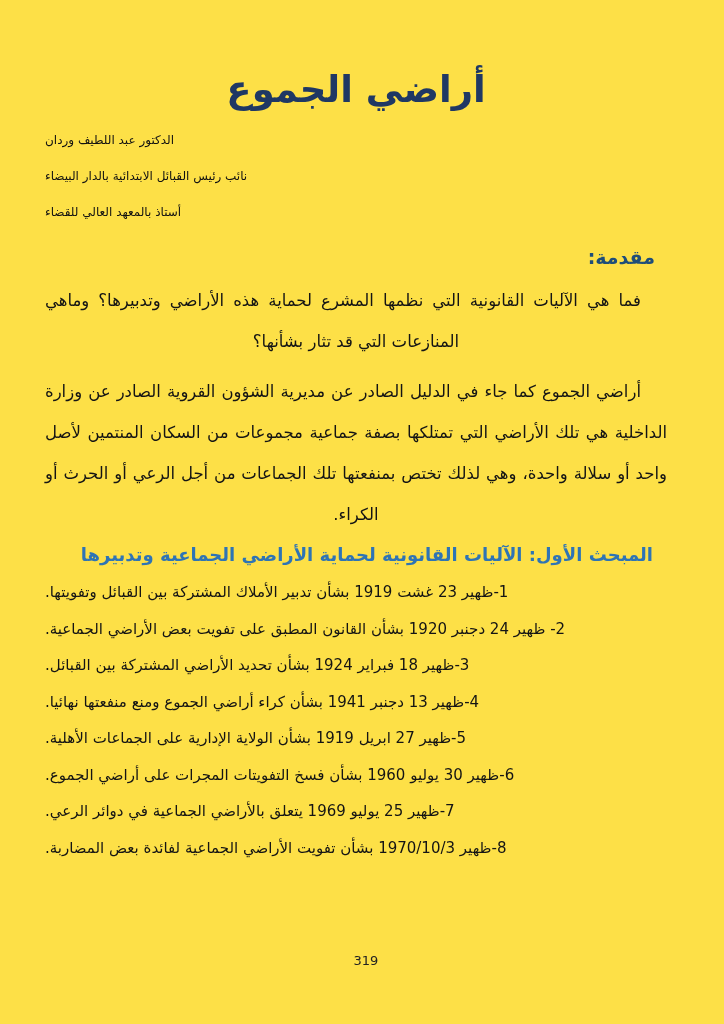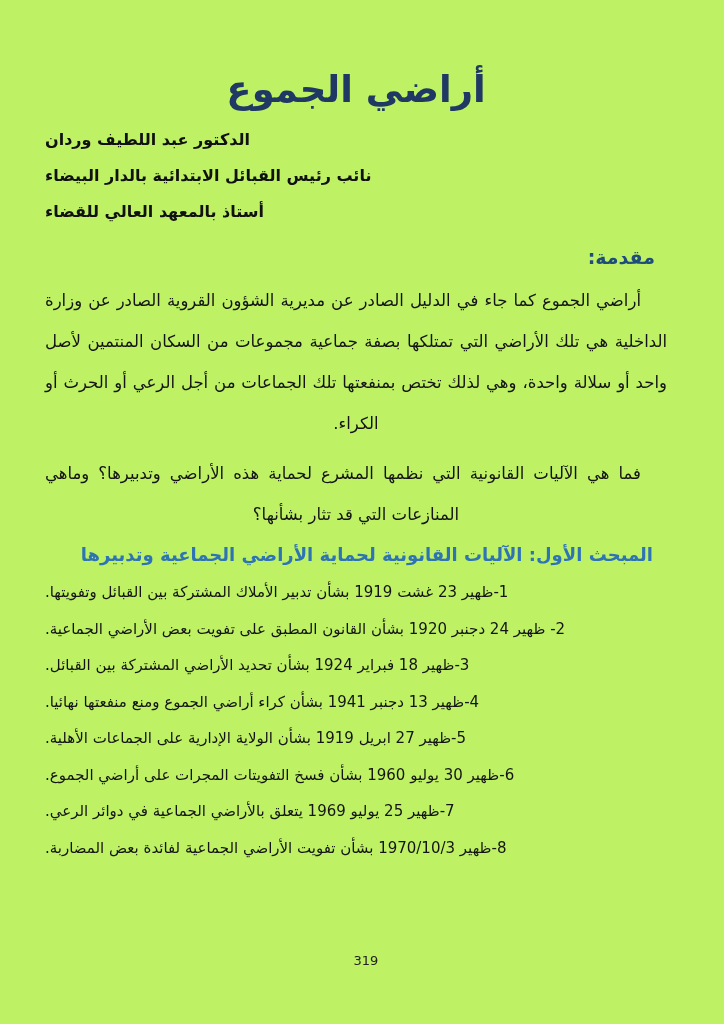--- a/index.html
+++ b/index.html
@@ -5,41 +5,41 @@
   html, body {
     margin: 0;
     padding: 0;
     background: #ffffff;
   }
   .page {
     position: relative;
     width: 724px;
     height: 1024px;
     margin: 0 auto;
-    background: #bef264;
+    background: #fde047;
     box-sizing: border-box;
     padding: 56px 57px 0 45px;
     direction: rtl;
     overflow: hidden;
     font-family: "DejaVu Sans", sans-serif;
     color: #1b1b1b;
   }
   .doc-title {
     margin: 12px 0 0 0;
     text-align: center;
     font-size: 37px;
     font-weight: bold;
     color: #1F3864;
     line-height: 1.2;
   }
   .authors {
     margin-top: 10px;
     text-align: left;
-    font-size: 16px;
-    font-weight: bold;
+    font-size: 12px;
+    font-weight: normal;
     color: #111111;
   }
   .authors .author-line {
     line-height: 36px;
   }
   .intro-heading {
     margin: 16px 12px 12px 0;
     text-align: right;
     font-size: 19px;
     font-weight: bold;
@@ -92,23 +92,23 @@
   <h1 class="doc-title">أراضي الجموع</h1>
 
   <div class="authors">
     <div class="author-line">الدكتور عبد اللطيف وردان</div>
     <div class="author-line">نائب رئيس القبائل الابتدائية بالدار البيضاء</div>
     <div class="author-line">أستاذ بالمعهد العالي للقضاء</div>
   </div>
 
   <h2 class="intro-heading">مقدمة:</h2>
 
+  <p class="body-para center-last">فما هي الآليات القانونية التي نظمها المشرع لحماية هذه الأراضي وتدبيرها؟ وماهي المنازعات التي قد تثار بشأنها؟</p>
+
   <p class="body-para center-last">أراضي الجموع كما جاء في الدليل الصادر عن مديرية الشؤون القروية الصادر عن وزارة الداخلية هي تلك الأراضي التي تمتلكها بصفة جماعية مجموعات من السكان المنتمين لأصل واحد أو سلالة واحدة، وهي لذلك تختص بمنفعتها تلك الجماعات من أجل الرعي أو الحرث أو الكراء.</p>
-
-  <p class="body-para center-last">فما هي الآليات القانونية التي نظمها المشرع لحماية هذه الأراضي وتدبيرها؟ وماهي المنازعات التي قد تثار بشأنها؟</p>
 
   <h3 class="section-heading">المبحث الأول: الآليات القانونية لحماية الأراضي الجماعية وتدبيرها</h3>
 
 
   <div class="dahir-list">
     <div class="dahir-item">1-ظهير 23 غشت 1919 بشأن تدبير الأملاك المشتركة بين القبائل وتفويتها.</div>
     <div class="dahir-item">2- ظهير 24 دجنبر 1920 بشأن القانون المطبق على تفويت بعض الأراضي الجماعية.</div>
     <div class="dahir-item">3-ظهير 18 فبراير 1924 بشأن تحديد الأراضي المشتركة بين القبائل.</div>
     <div class="dahir-item">4-ظهير 13 دجنبر 1941 بشأن كراء أراضي الجموع ومنع منفعتها نهائيا.</div>
     <div class="dahir-item">5-ظهير 27 ابريل 1919 بشأن الولاية الإدارية على الجماعات الأهلية.</div>

